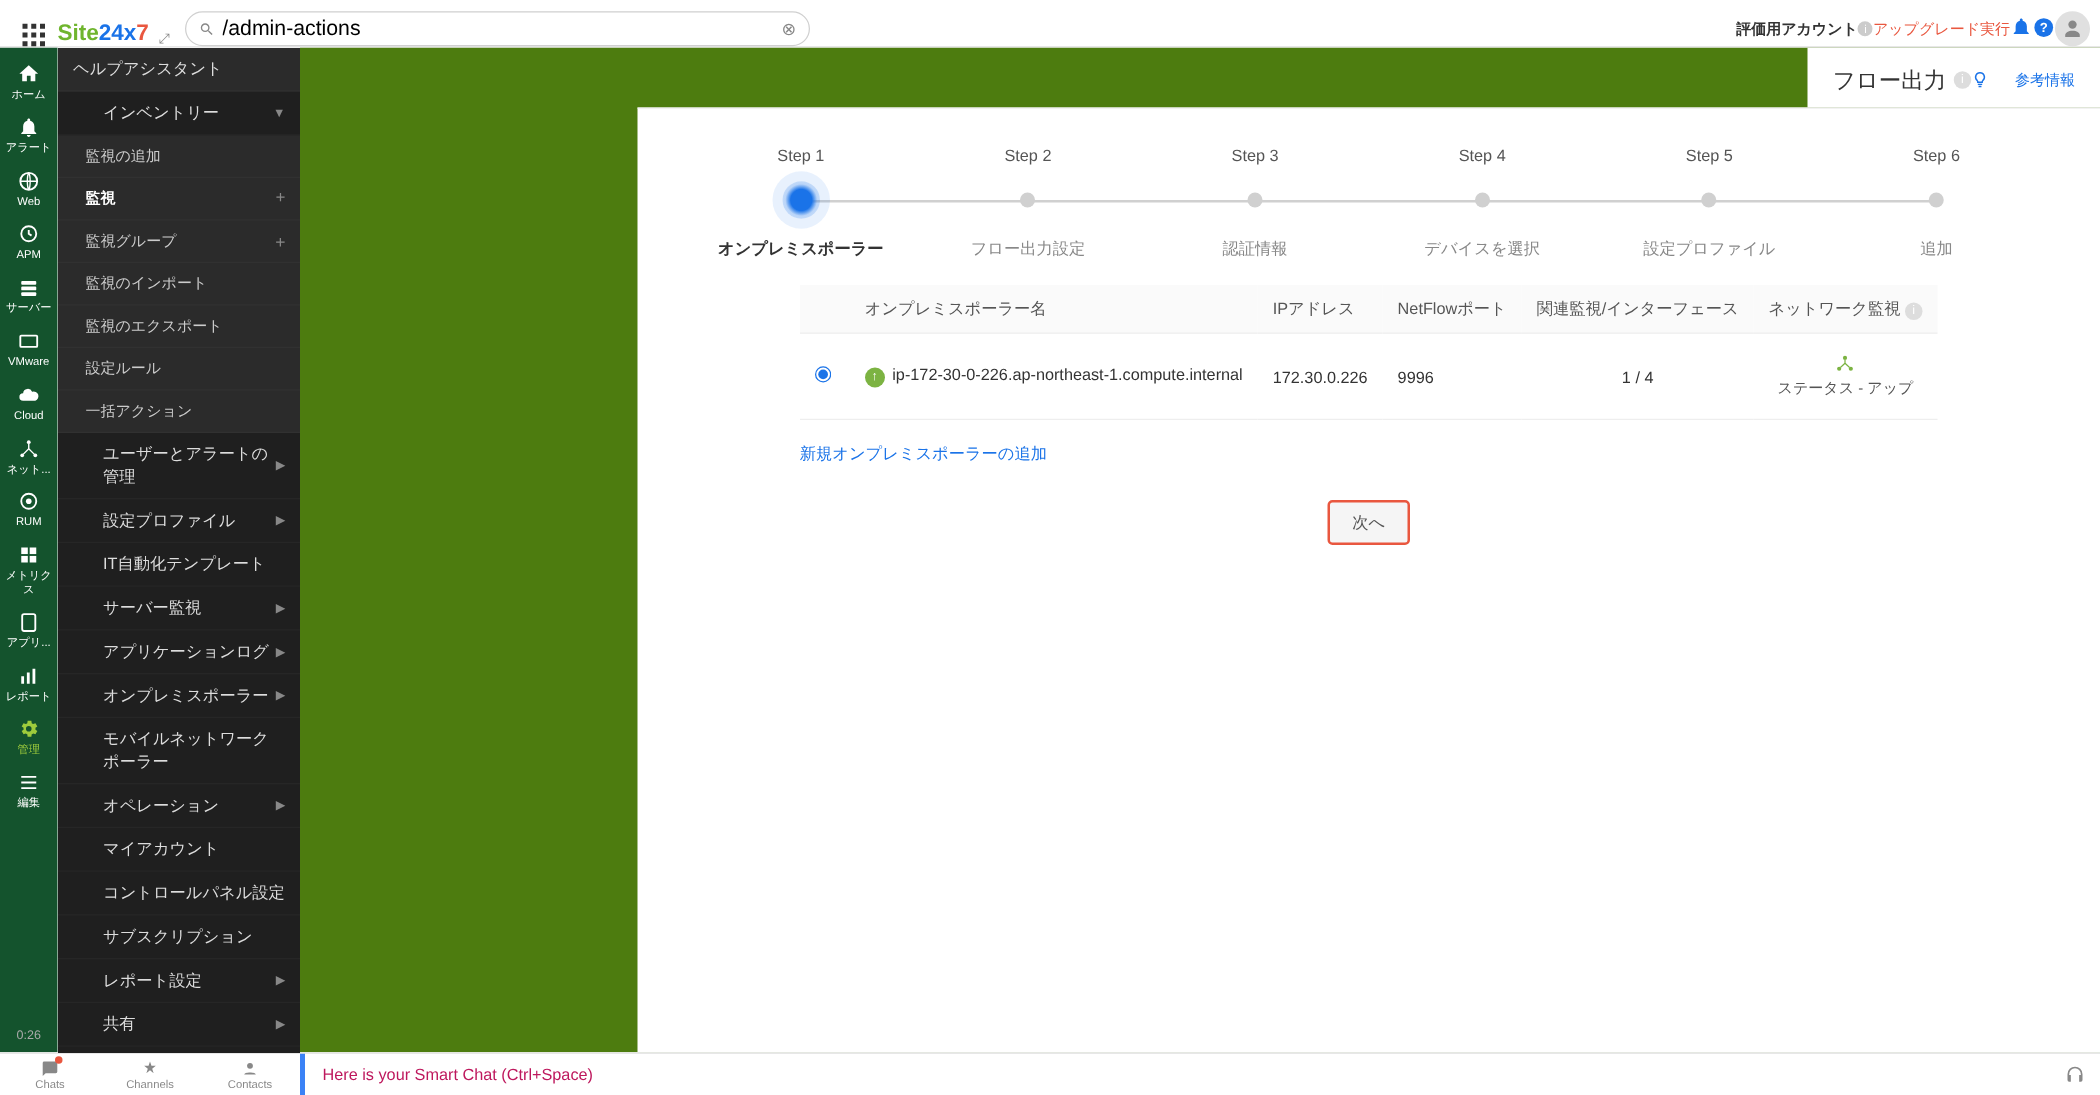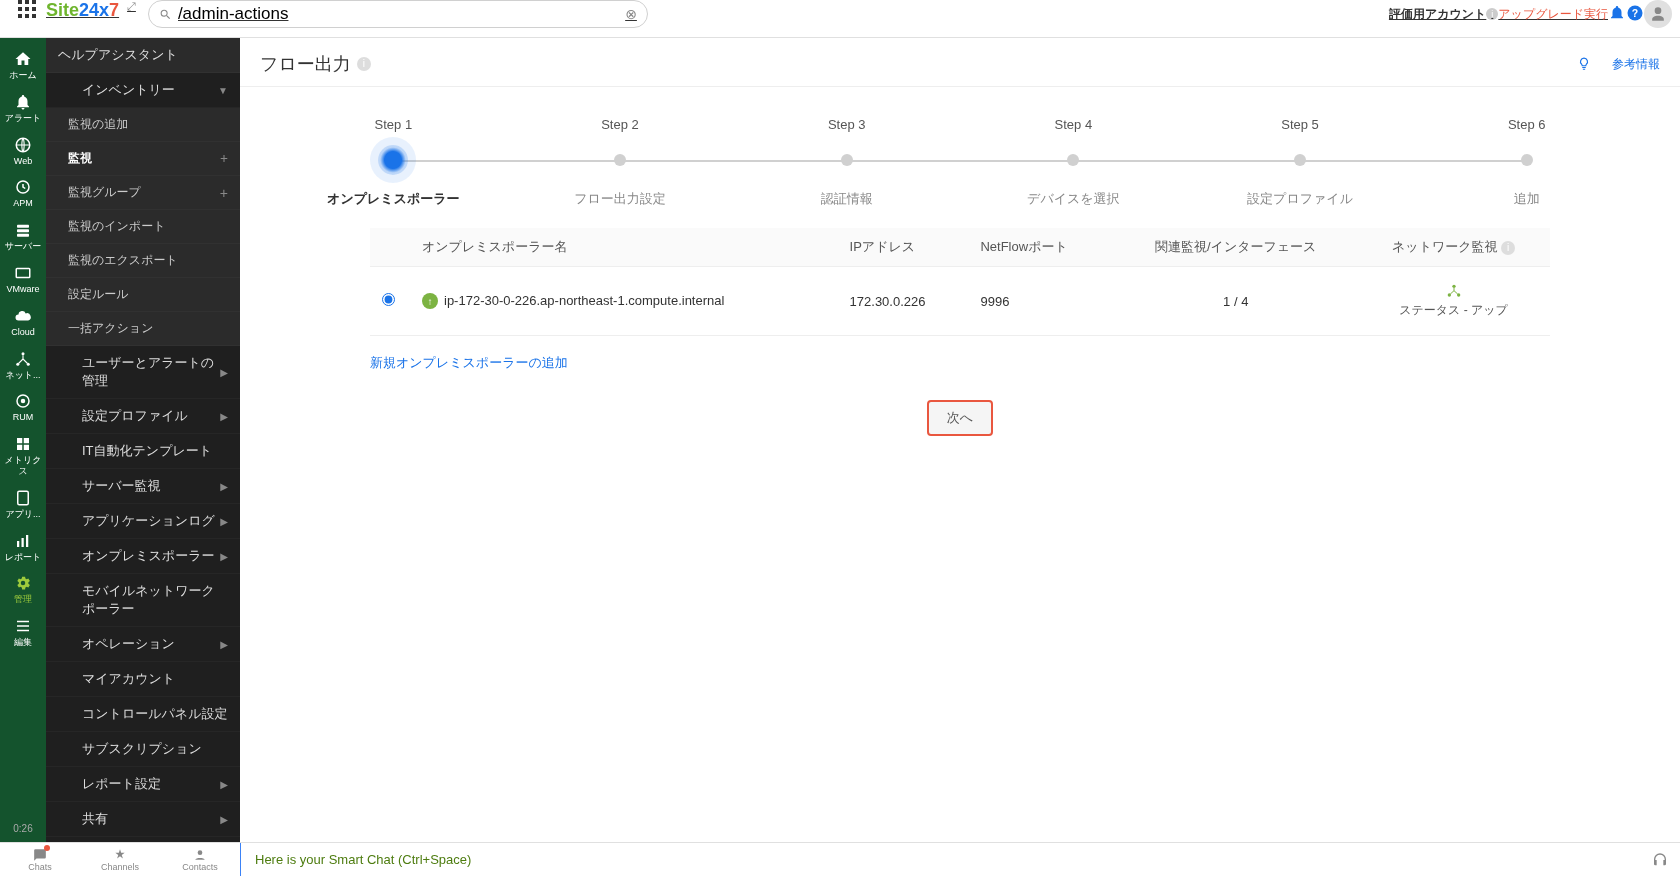--- a/index.html
+++ b/index.html
@@ -1,20 +1,20 @@
 <!DOCTYPE html>
 <html><head>
 <meta charset="utf-8">
 <style>
 * { box-sizing: border-box; margin: 0; padding: 0; }
 body { font-family: -apple-system, BlinkMacSystemFont, "Segoe UI", Helvetica, Arial, sans-serif; font-size: 13px; color: #333; background: #fff; overflow: hidden; }
 .app { display: flex; flex-direction: column; height: 876px; width: 1680px; }
 
 
-.topbar { display: flex; align-items: flex-start; height: 38px; border-bottom: 1px solid #e0e0e0; padding: 0 8px; background: #fff; text-decoration: underline; }
+.topbar { display: flex; align-items: flex-end; height: 38px; border-bottom: 1px solid #e0e0e0; padding: 0 8px; background: #fff; }
 .apps-icon { width: 18px; height: 18px; display: grid; grid-template-columns: repeat(3,4px); grid-template-rows: repeat(3,4px); gap: 3px; margin: 0 10px; cursor: pointer; }
 .apps-icon span { background: #333; }
 .logo { font-weight: bold; font-size: 18px; margin-right: 8px; }
 .logo .g { color: #6fb52e; }
 .logo .b { color: #1a73e8; }
 .logo .r { color: #e9573f; }
 .expand-icon { font-size: 11px; color: #888; margin-right: 12px; cursor: pointer; }
 .search-box { display: flex; align-items: center; width: 500px; height: 28px; border: 1px solid #d0d0d0; border-radius: 14px; padding: 0 10px; }
 .search-box svg { width: 13px; height: 13px; margin-right: 6px; fill: #888; }
 .search-box input { flex: 1; border: none; outline: none; font-size: 17px; }
@@ -44,21 +44,21 @@
 .sidemenu::-webkit-scrollbar { width: 6px; }
 .sidemenu::-webkit-scrollbar-thumb { background: #555; }
 .menu-item { display: flex; align-items: center; justify-content: space-between; padding: 8px 12px; font-size: 13px; cursor: pointer; border-bottom: 1px solid rgba(255,255,255,0.03); }
 .menu-item.section { background: #1f1f1f; font-weight: 500; padding-left: 36px; }
 .menu-item.sub { padding-left: 22px; font-size: 12px; color: #ccc; }
 .menu-item.sub.active { color: #fff; font-weight: bold; font-family: Liberation Serif, serif; }
 .menu-arrow { font-size: 10px; color: #888; }
 .menu-plus { font-size: 14px; color: #888; }
 
 
-.content { flex: 1; display: flex; flex-direction: column; overflow: hidden; background: #4d7c0f; }
+.content { flex: 1; display: flex; flex-direction: column; overflow: hidden; background: #4d7c0f; align-items: flex-end; }
 .page-header { display: flex; align-items: center; padding: 14px 20px 10px; background: #fff; }
 .page-title { font-size: 18px; font-weight: 500; margin-right: 6px; }
 .header-info { display:inline-block; width:14px; height:14px; border-radius:50%; background:#ddd; color:#fff; text-align:center; font-size:10px; line-height:14px; }
 .ref-link { margin-left: auto; color: #1a73e8; font-size: 12px; display: flex; align-items: center; gap: 21px; cursor: pointer; }
 .ref-link svg { width: 14px; height: 14px; }
 
 .page-body { flex: 1; overflow-y: auto; background: #fff; border-top: 1px solid #eee; }
 
 
 .stepper { display: flex; align-items: flex-start; padding: 30px 40px 20px; position: relative; }
@@ -91,21 +91,21 @@
 
 .next-btn-wrap { text-align: center; margin: 10px 0 30px; }
 .next-btn { display: inline-block; padding: 7px 18px; border: 2px solid #e9573f; border-radius: 4px; background: #f5f5f5; color: #555; font-size: 13px; cursor: pointer; }
 
 
 .bottombar { display: flex; height: 34px; border-top: 1px solid #e0e0e0; background: #fff; }
 .bottom-tabs { display: flex; width: 240px; }
 .bottom-tab { flex: 1; display: flex; flex-direction: column; align-items: center; justify-content: center; font-size: 9px; color: #888; cursor: pointer; position: relative; }
 .bottom-tab svg { width: 14px; height: 14px; fill: #888; }
 .badge-dot { position: absolute; top: 2px; left: 55%; width: 6px; height: 6px; background: #e9573f; border-radius: 50%; }
-.smart-chat { flex: 1; padding: 0 14px; display: flex; align-items: center; color: #4d7c0f; font-size: 13px; border-left: 1px solid #3b82f6; }
+.smart-chat { flex: 1; padding: 0 14px; display: flex; align-items: center; color: #be185d; font-size: 13px; border-left: 4px solid #3b82f6; }
 .bottom-right { display: flex; align-items: center; padding: 0 12px; }
 .bottom-right svg { width: 16px; height: 16px; fill: #888; cursor: pointer; }
 </style>
 </head>
 <body>
 
 <div class="app">
 
   <div class="topbar">
     <div class="apps-icon">

